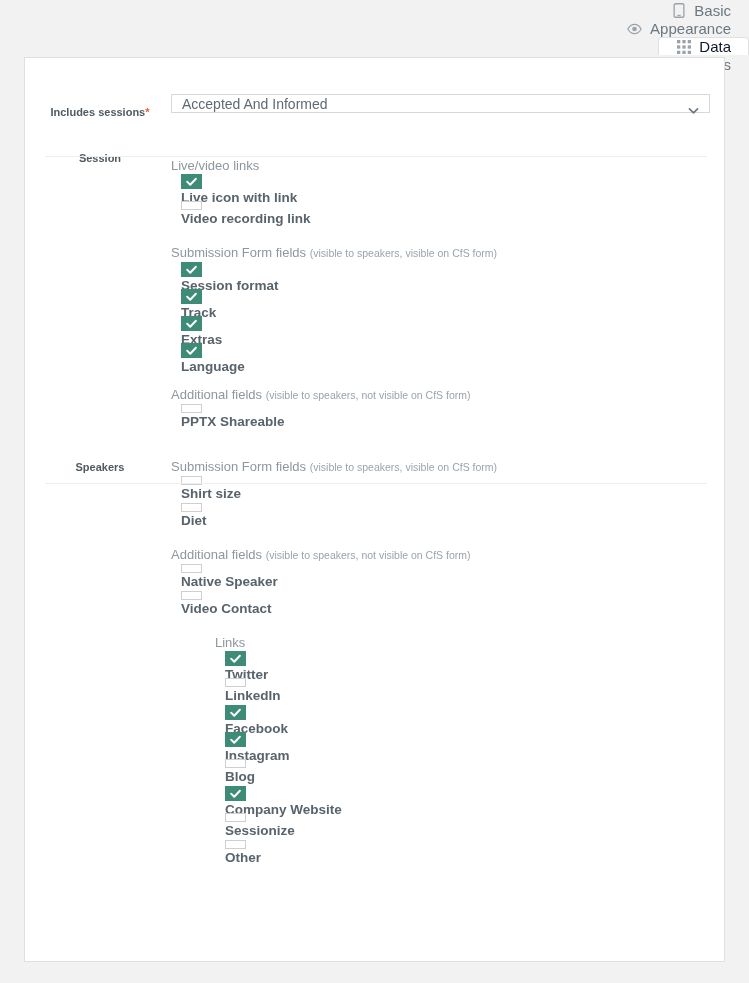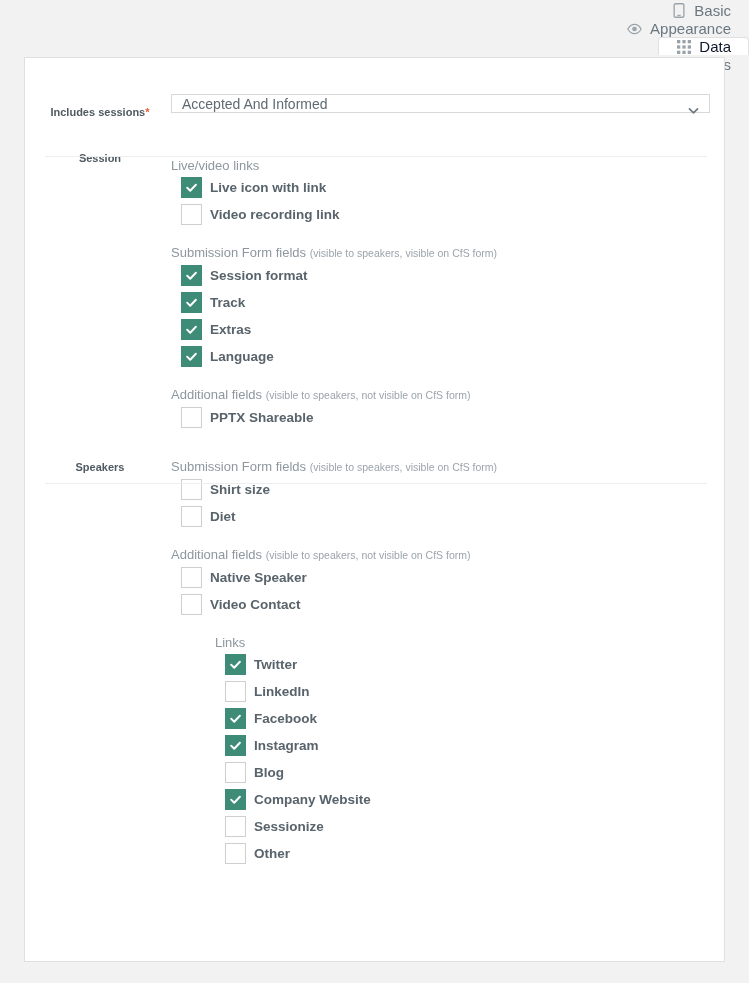--- a/index.html
+++ b/index.html
@@ -162,24 +162,24 @@
   .group-title .hint {
     font-size: 10.5px;
     color: #9ba4ab;
   }
   .checks {
     margin: 0;
     padding: 0;
   }
   .check-item {
     display: flex;
-    align-items: center;
     height: 27px;
     padding-left: 10px;
     cursor: pointer;
+    flex-direction: column;
   }
   .box {
     width: 21px;
     height: 21px;
     min-width: 21px;
     border: 1px solid #cfcfcf;
     background: #ffffff;
     box-sizing: border-box;
     display: flex;
     align-items: center;

